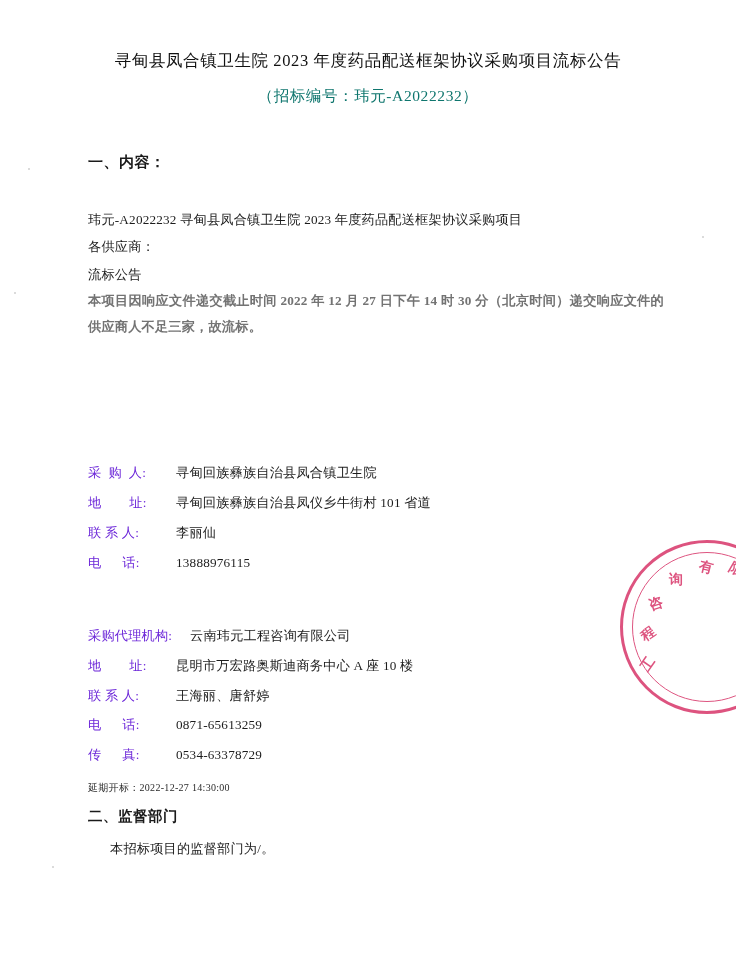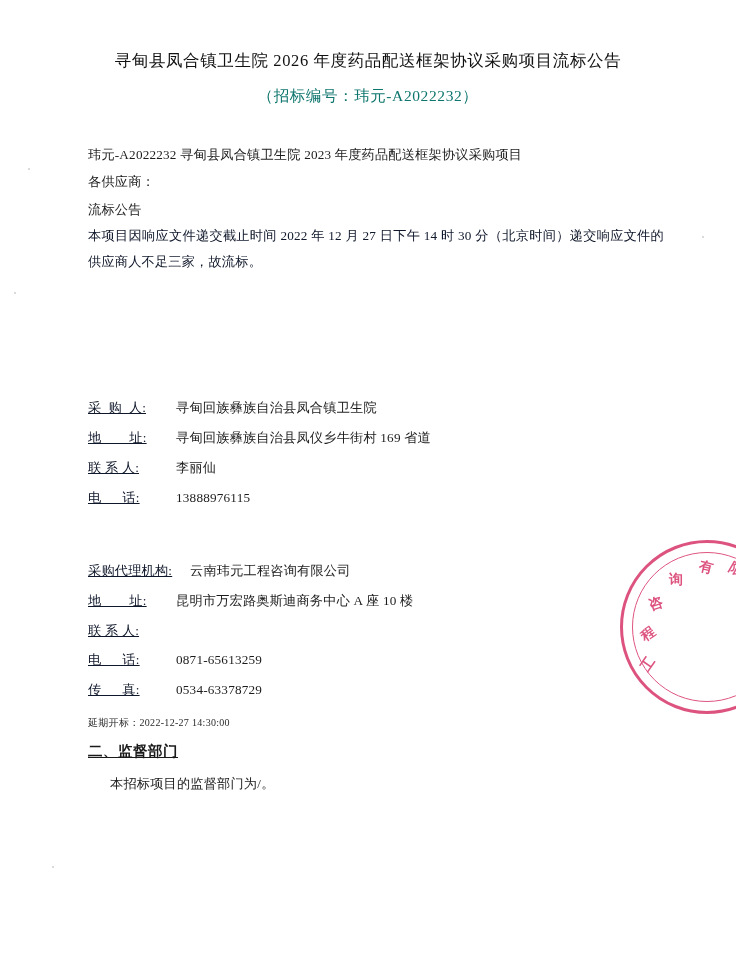--- a/index.html
+++ b/index.html
@@ -58,42 +58,42 @@
   .body-line {
     font-size: 13.2px;
     line-height: 2.05;
     letter-spacing: 0.2px;
     color: #1c1c1c;
   }
   .body-para {
     font-size: 13.2px;
     line-height: 2.0;
     letter-spacing: 0.2px;
-    color: #0f172a;
+    color: #737373;
     text-align: justify;
+    font-weight: bold;
   }
 
   
   .contact-block {
     margin-left: 88px;
     margin-right: 72px;
   }
   .contact-row {
     display: flex;
     align-items: baseline;
     font-size: 13.2px;
     line-height: 2.25;
     letter-spacing: 0.2px;
   }
   .contact-label {
     width: 88px;
     flex: 0 0 88px;
     white-space: pre;
-    color: #0f172a;
-    text-decoration: underline;
+    color: #6d28d9;
   }
   .contact-value {
     flex: 1 1 auto;
     color: #1c1c1c;
   }
   .contact-label-wide {
     width: 102px;
     flex: 0 0 102px;
     white-space: pre;
   }
@@ -110,21 +110,20 @@
     margin-top: 8px;
     line-height: 1.9;
   }
 
   .section-heading-2 {
     font-size: 14.5px;
     font-weight: bold;
     margin-left: 88px;
     margin-top: 10px;
     letter-spacing: 0.5px;
-    text-decoration: underline;
   }
   .indent-line {
     font-size: 13.2px;
     margin-left: 110px;
     margin-top: 14px;
     letter-spacing: 0.2px;
     color: #1c1c1c;
   }
 
   
@@ -170,42 +169,43 @@
     background: #cfcfcf;
     border-radius: 50%;
   }
 </style>
 </head>
 <body>
 
 <div class="page">
 
   <div class="title-block">
-    <div class="doc-title">寻甸县凤合镇卫生院 2026 年度药品配送框架协议采购项目流标公告</div>
+    <div class="doc-title">寻甸县凤合镇卫生院 2023 年度药品配送框架协议采购项目流标公告</div>
     <div class="doc-subtitle">（招标编号：玮元-A2022232）</div>
   </div>
 
+  <div class="section-heading">一、内容：</div>
 
   <div class="body-block">
     <div class="body-line">玮元-A2022232 寻甸县凤合镇卫生院 2023 年度药品配送框架协议采购项目</div>
     <div class="body-line">各供应商：</div>
     <div class="body-line">流标公告</div>
     <div class="body-para">本项目因响应文件递交截止时间 2022 年 12 月 27 日下午 14 时 30 分（北京时间）递交响应文件的供应商人不足三家，故流标。</div>
   </div>
 
   <div class="gap-1"></div>
 
   <div class="contact-block">
     <div class="contact-row">
       <span class="contact-label">采  购  人:</span>
       <span class="contact-value">寻甸回族彝族自治县凤合镇卫生院</span>
     </div>
     <div class="contact-row">
       <span class="contact-label">地        址:</span>
-      <span class="contact-value">寻甸回族彝族自治县凤仪乡牛街村 169 省道</span>
+      <span class="contact-value">寻甸回族彝族自治县凤仪乡牛街村 101 省道</span>
     </div>
     <div class="contact-row">
       <span class="contact-label">联 系 人:</span>
       <span class="contact-value">李丽仙</span>
     </div>
     <div class="contact-row">
       <span class="contact-label">电      话:</span>
       <span class="contact-value">13888976115</span>
     </div>
   </div>
@@ -216,20 +216,21 @@
     <div class="contact-row">
       <span class="contact-label contact-label-wide">采购代理机构:</span>
       <span class="contact-value">云南玮元工程咨询有限公司</span>
     </div>
     <div class="contact-row">
       <span class="contact-label">地        址:</span>
       <span class="contact-value">昆明市万宏路奥斯迪商务中心 A 座 10 楼</span>
     </div>
     <div class="contact-row">
       <span class="contact-label">联 系 人:</span>
+      <span class="contact-value">王海丽、唐舒婷</span>
     </div>
     <div class="contact-row">
       <span class="contact-label">电      话:</span>
       <span class="contact-value">0871-65613259</span>
     </div>
     <div class="contact-row">
       <span class="contact-label">传      真:</span>
       <span class="contact-value">0534-63378729</span>
     </div>
   </div>

